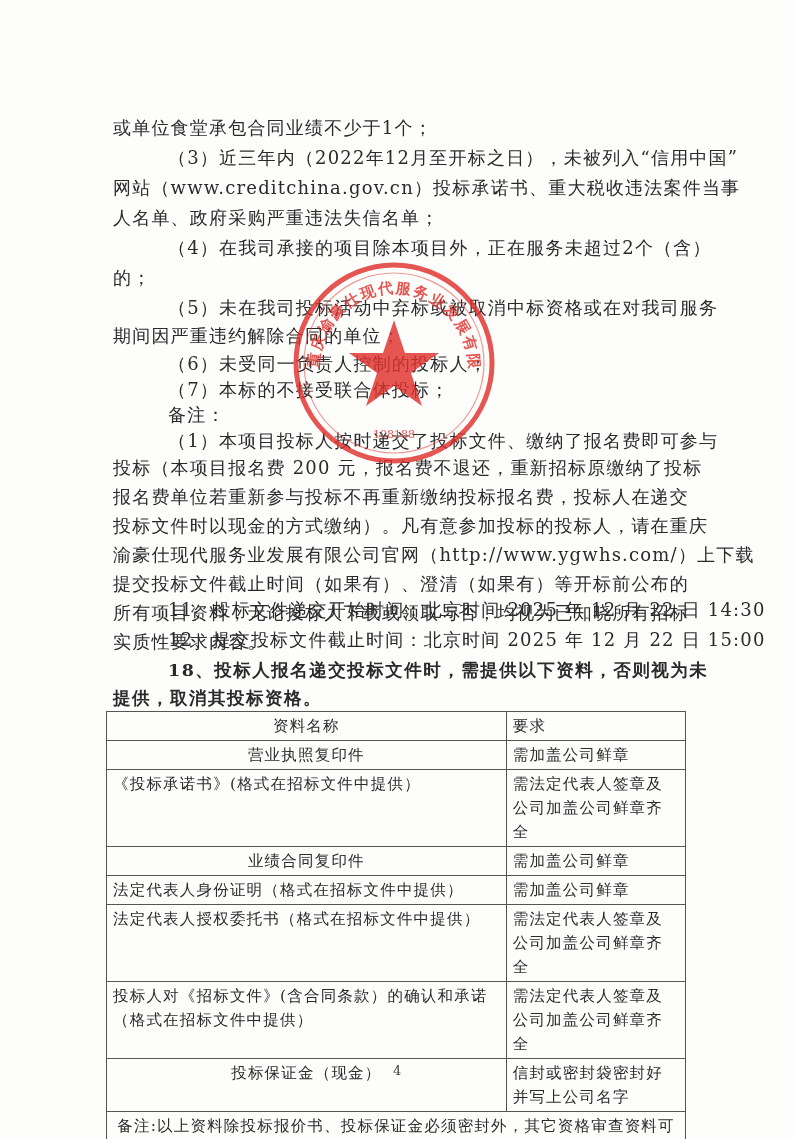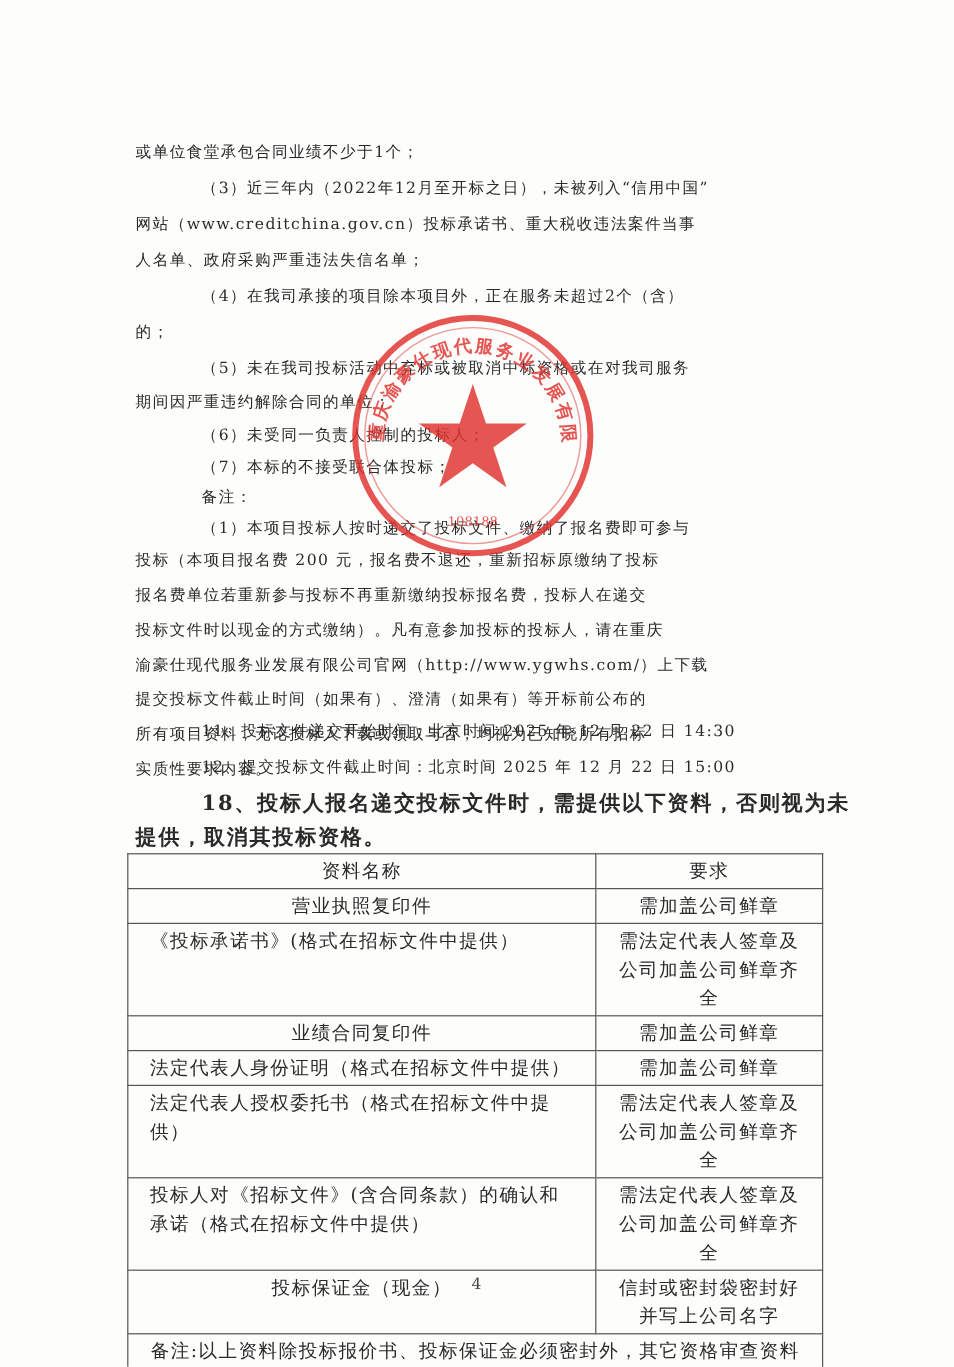--- a/index.html
+++ b/index.html
@@ -2,36 +2,36 @@
 <html><head>
 <meta charset="utf-8">
 <style>
   html, body { margin: 0; padding: 0; }
   body {
     width: 795px; height: 1139px; background: #fdfdfc; position: relative; overflow: hidden;
     font-family: "DejaVu Serif", "Liberation Serif", serif; color: #2a2a2a;
   }
   .page { position: absolute; left: 0; top: 0; width: 795px; height: 1139px; }
   .line {
-    position: absolute; font-size: 13px; line-height: 20px; white-space: nowrap;
+    position: absolute; font-size: 18px; line-height: 20px; white-space: nowrap;
     letter-spacing: 1.2px;
   }
   .indent { left: 152px; margin-left: 16px; }
   .flush { left: 113px; }
   .bold { font-weight: bold; font-size: 17.5px; letter-spacing: 1.5px; }
   table {
     position: absolute; left: 106px; top: 711px; width: 580px;
     border-collapse: collapse; font-size: 15.5px; letter-spacing: 1.2px;
   }
   td {
-    border: 1.3px solid #555; padding: 2px 18px; line-height: 24px; vertical-align: top;
+    border: 1.3px solid #555; padding: 2px 6px; line-height: 24px; vertical-align: top;
   }
   td.c { text-align: center; }
   td.name { width: 386px; }
-  td.req { width: 166px; text-align: center; }
+  td.req { width: 166px; text-align: left; }
   .pagenum { position: absolute; left: 393px; top: 1063px; font-size: 13px; color: #444; }
   .stamp {
     position: absolute; left: 289px; top: 258px; width: 210px; height: 210px;
     pointer-events: none; opacity: 0.82;
   }
 </style>
 </head>
 <body>
 
 <div class="page">

